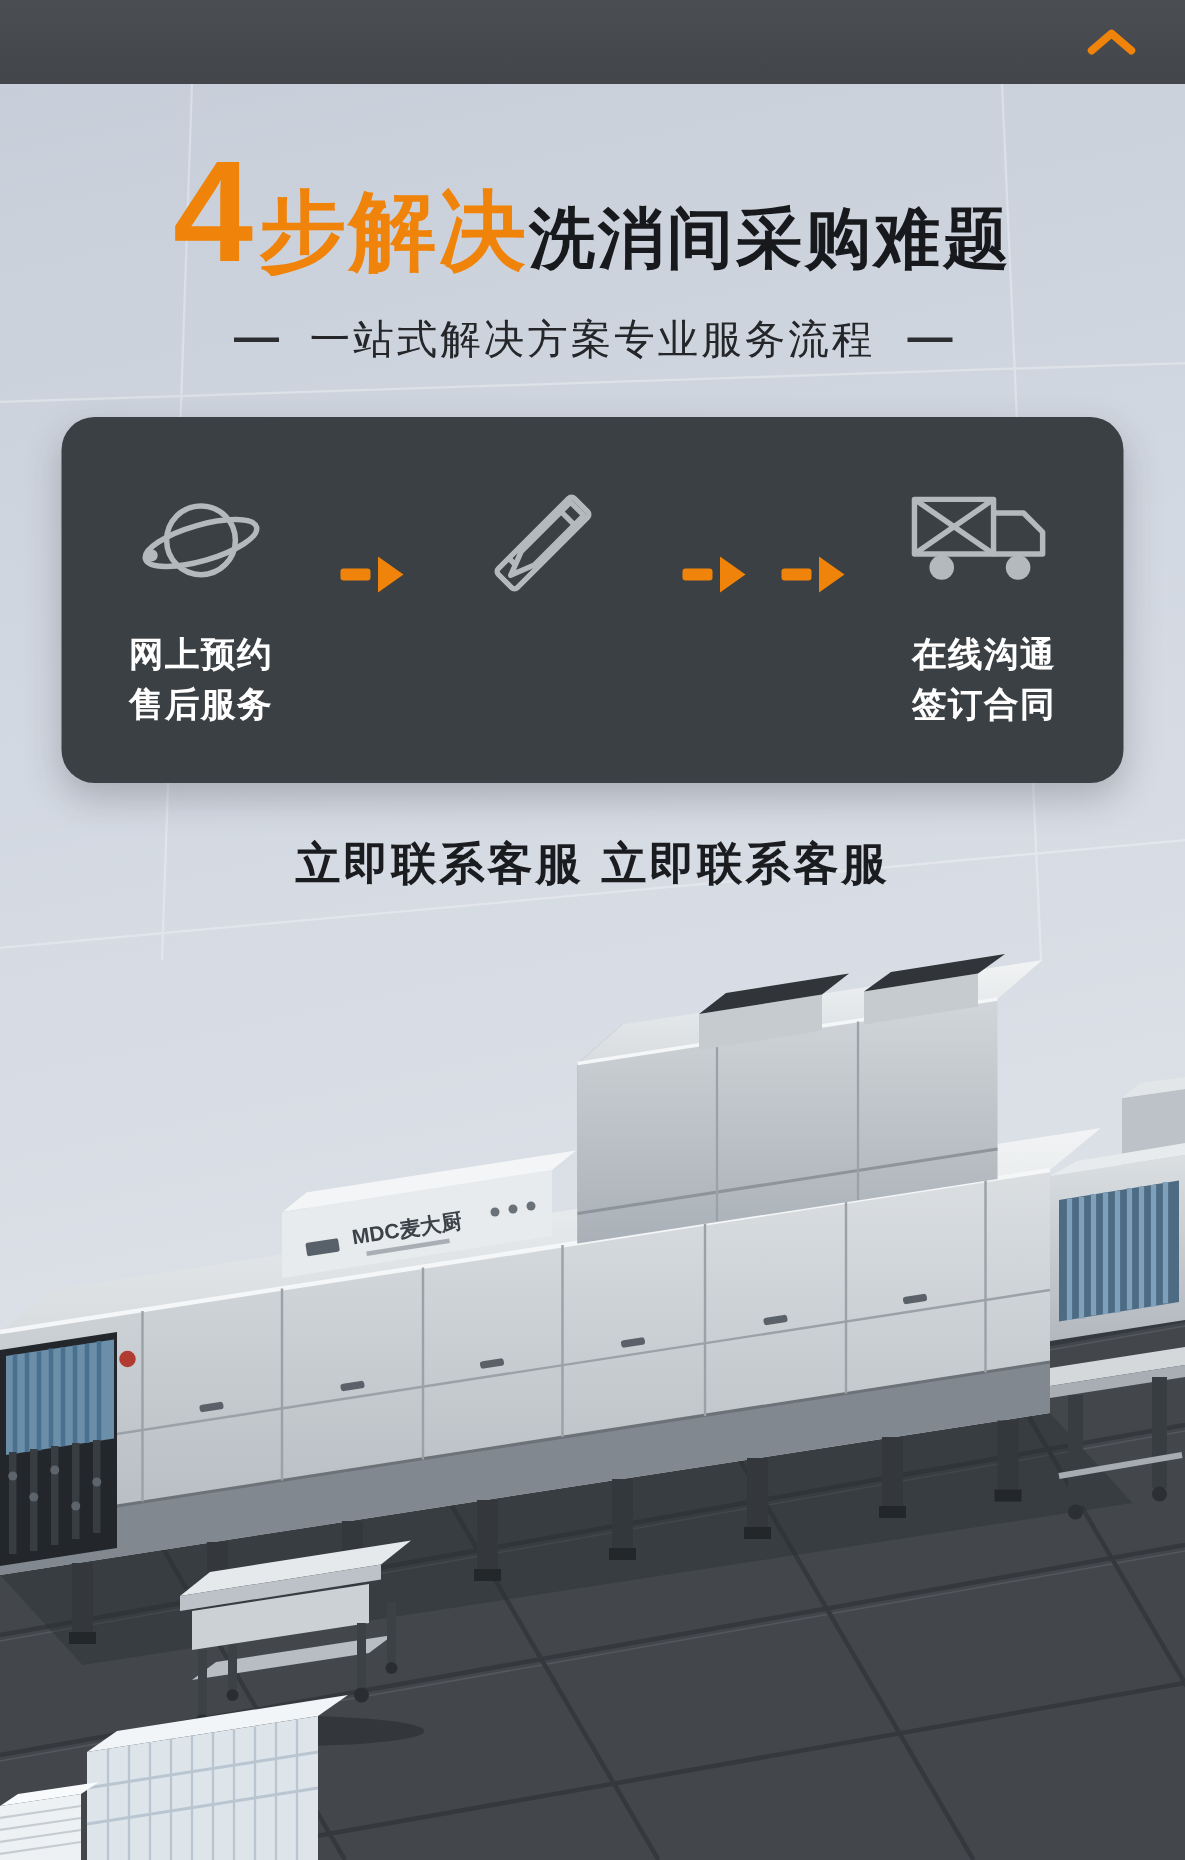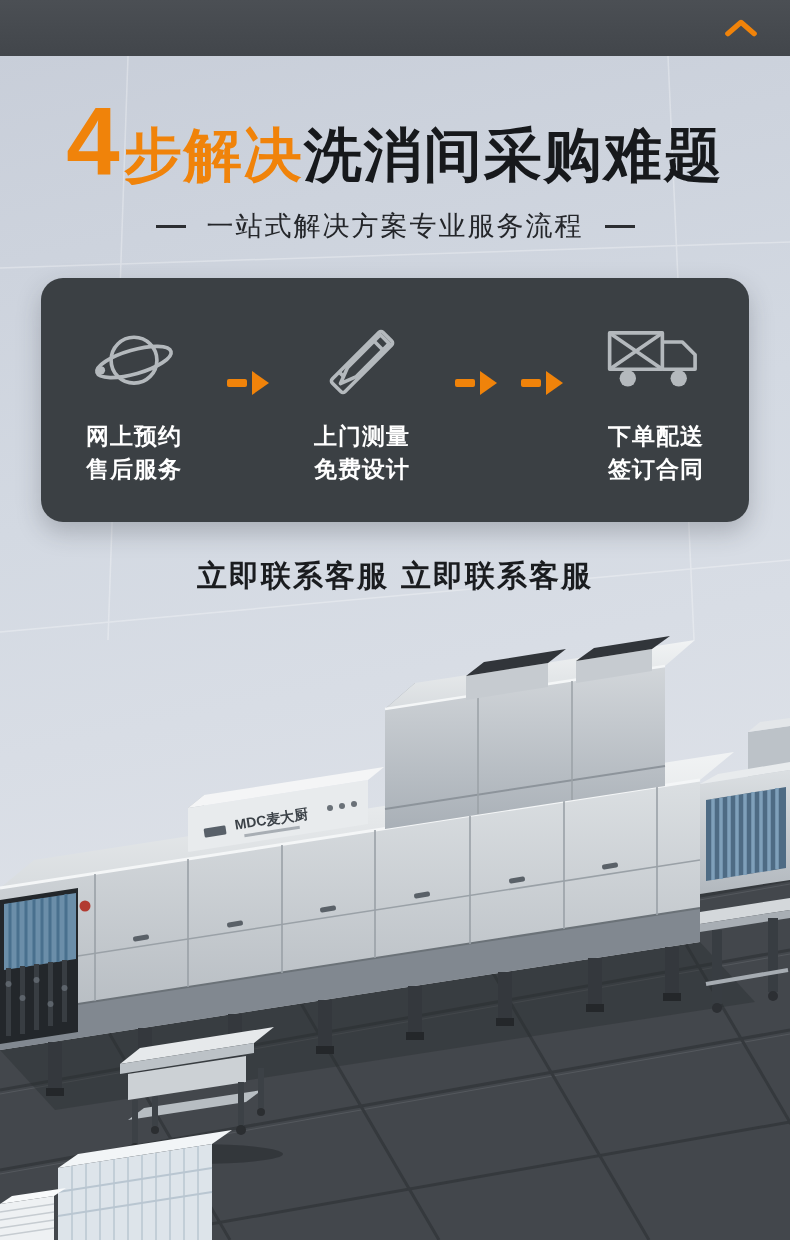--- a/index.html
+++ b/index.html
@@ -22,21 +22,21 @@
   }
   .chevron-up { width:34px; height:20px; cursor:pointer; display:block; }
 
   .hero { position:relative; z-index:1; text-align:center; margin-top:38px; }
   .title {
     margin:0; display:flex; justify-content:center; align-items:baseline;
     font-weight:900; letter-spacing:2px; line-height:1;
   }
   .title .num  { font-size:96px; color:#f0830a; margin-right:2px; }
   .title .hl   { font-size:58px; color:#f0830a;text-align:right; }
-  .title .rest { font-size:58px; color:#17191c; }
+  .title .rest { font-size:44px; color:#17191c; }
   .subtitle { margin-top:18px; display:flex; justify-content:center; align-items:center; gap:21px; }
   .sub-text { font-size:27px; color:#24262a; font-weight:500; letter-spacing:2px; }
   .rule { width:30px; height:3px; background:#2c2e32; }
 
   .steps-panel {
     position:relative; z-index:1;
     width:708px; height:244px; margin:34px auto 0;
     background:#3b4044; border-radius:22px;
     display:flex; justify-content:space-between;
     padding:40px 24px 0; box-sizing:border-box;
@@ -116,24 +116,20 @@
           <g transform="rotate(-45 48 48)">
             <rect x="8" y="38" width="80" height="20" rx="3" fill="#3b4044"></rect>
             <path d="M22,38 v9 M35,38 v9 M48,38 v9 M61,38 v9 M74,38 v9"></path>
           </g>
           <g transform="rotate(45 48 48)">
             <path d="M41,12 h14 v52 l-7,18 l-7,-18 z" fill="#3b4044"></path>
             <path d="M41,22 h14"></path>
           </g>
         </svg>
       </div>
-      <div class="step-text">
-        <div>上门测量</div>
-          <div>免费设计</div>
-      </div>
     </div>
 
     <div class="step-arrow">
         <span class="dash"></span>
         <span class="head"></span>
       </div>
 
 
     <div class="step-arrow">
         <span class="dash"></span>
@@ -144,21 +140,21 @@
       <div class="step-iconbox">
         <svg width="100" height="74" viewBox="0 0 110 80" fill="none" stroke="#b4b9bd" stroke-width="4" stroke-linejoin="round">
           <rect x="4" y="8" width="58" height="40"></rect>
           <path d="M4,8 L62,48 M62,8 L4,48"></path>
           <path d="M62,18 h22 l14,14 v16 h-36"></path>
           <circle cx="24" cy="58" r="9" fill="#b4b9bd" stroke="none"></circle>
           <circle cx="80" cy="58" r="9" fill="#b4b9bd" stroke="none"></circle>
         </svg>
       </div>
       <div class="step-text">
-        <div>下单配送</div>
+        <div>在线沟通</div>
           <div>签订合同</div>
       </div>
     </div>
 
   </section>
 
   <div class="cta">
     <span class="cta-reg">立即联系客服</span><span class="cta-bold">立即联系客服</span>
   </div>
 

